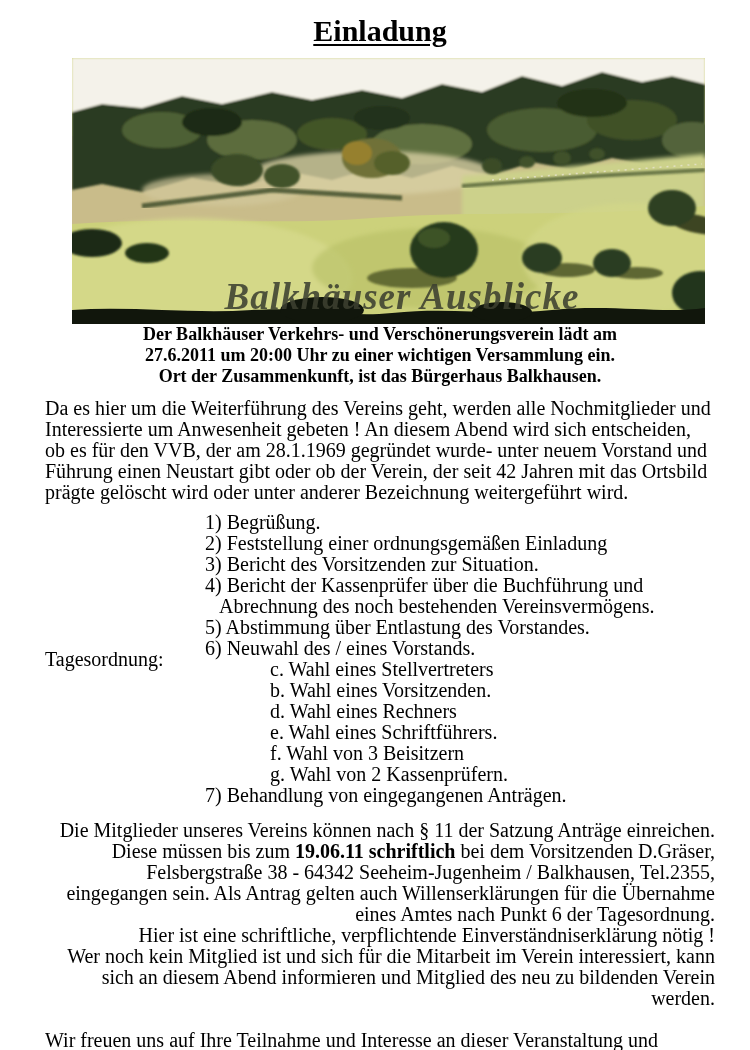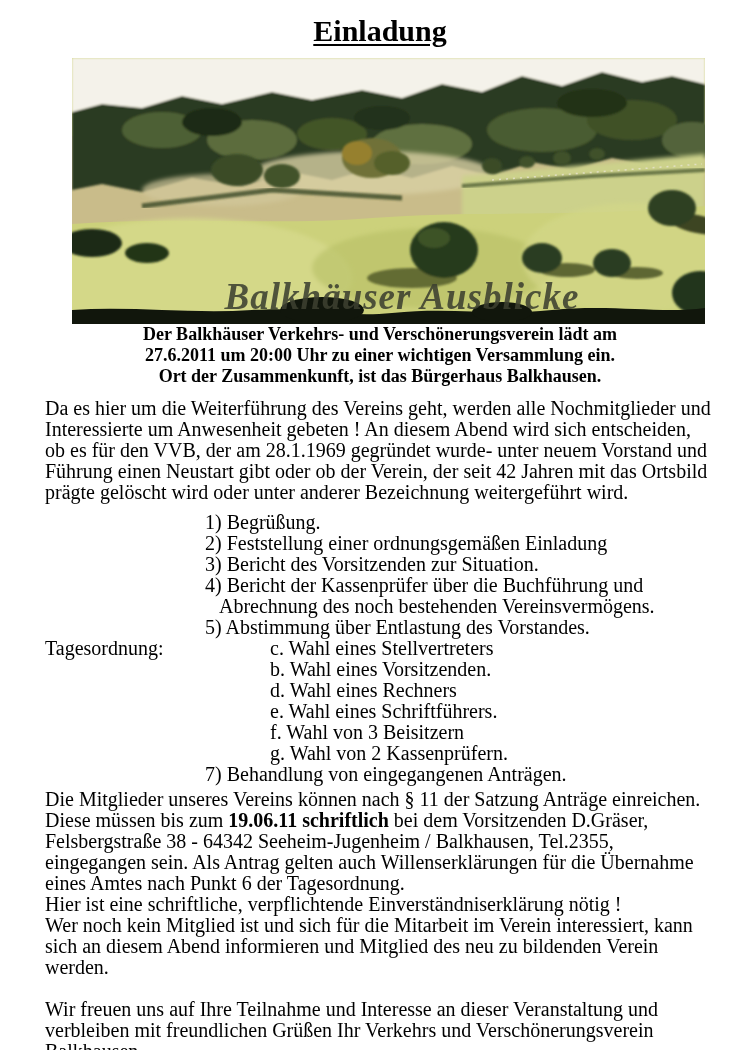--- a/index.html
+++ b/index.html
@@ -20,21 +20,21 @@
     font-size:18px;line-height:21px;width:640px;margin-left:15px;
   }
   .body-text{font-size:20px;line-height:21px;}
   .intro{margin-top:11px;}
   .agenda{display:flex;margin-top:9px;align-items:center;}
   .agenda-label{width:152px;flex:none;}
   .agenda-items{flex:1;margin-left:8px;}
   .lvl-main{margin-left:0;}
   .lvl-cont{margin-left:14px;}
   .lvl-sub{margin-left:65px;}
-  .applications{margin-top:4px;}
+  .applications{margin-top:14px;text-align:right;}
   .applications p{margin:0;}
   .closing{margin-top:21px;}
   .closing p{margin:0;}
   b{font-weight:bold;}
 </style>
 </head>
 <body>
 
 <div class="page">
 
@@ -137,20 +137,21 @@
 
   <div class="agenda body-text">
     <div class="agenda-label">Tagesordnung:</div>
     <div class="agenda-items">
       <div class="lvl-main">1) Begrüßung.</div>
       <div class="lvl-main">2) Feststellung einer ordnungsgemäßen Einladung</div>
       <div class="lvl-main">3) Bericht des Vorsitzenden zur Situation.</div>
       <div class="lvl-main">4) Bericht der Kassenprüfer über die Buchführung und</div>
       <div class="lvl-cont">Abrechnung des noch bestehenden Vereinsvermögens.</div>
       <div class="lvl-main">5) Abstimmung über Entlastung des Vorstandes.</div>
+      <div class="lvl-main">6) Neuwahl des / eines Vorstands.</div>
       <div class="lvl-sub">c. Wahl eines Stellvertreters</div>
       <div class="lvl-sub">b. Wahl eines Vorsitzenden.</div>
       <div class="lvl-sub">d. Wahl eines Rechners</div>
       <div class="lvl-sub">e. Wahl eines Schriftführers.</div>
       <div class="lvl-sub">f. Wahl von 3 Beisitzern</div>
       <div class="lvl-sub">g. Wahl von 2 Kassenprüfern.</div>
       <div class="lvl-main">7) Behandlung von eingegangenen Anträgen.</div>
     </div>
   </div>
 

